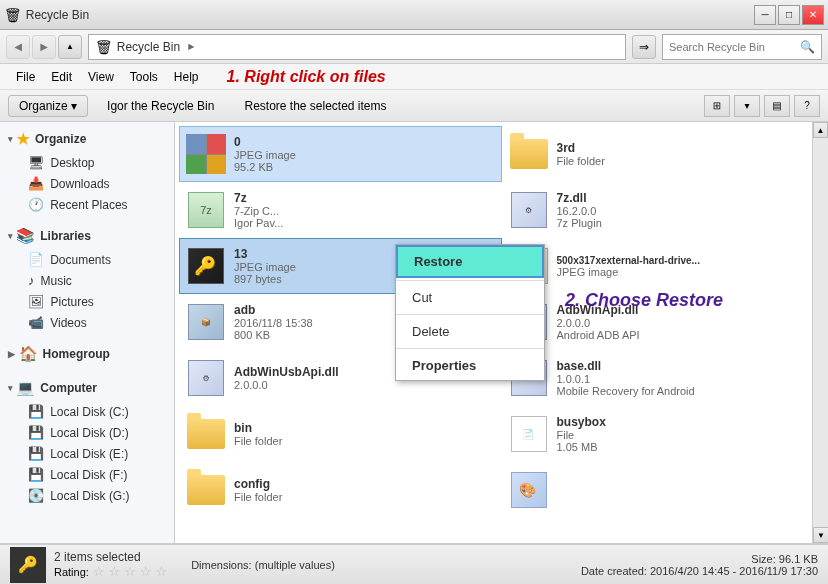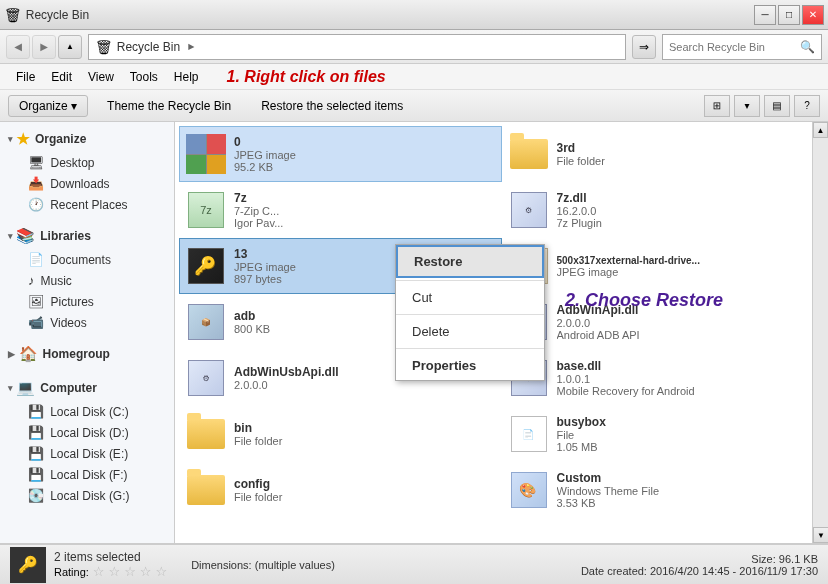--- a/index.html
+++ b/index.html
@@ -224,21 +224,21 @@
       box-shadow: 2px 2px 6px rgba(0,0,0,0.3);
       z-index: 100;
     }
     .ctx-item {
       padding: 7px 16px;
       font-size: 13px;
       cursor: pointer;
       color: #333;
     }
     .ctx-item.restore {
-      background: #e5e5e5;
+      background: #5eead4;
       border: 2px solid #5090d0;
       font-weight: 600;
     }
     .ctx-divider { height: 1px; background: #ddd; margin: 2px 0; }
     .ctx-item.bold { font-weight: 700; }
 
     
     .step2-text {
       position: absolute;
       top: 168px;
@@ -353,21 +353,21 @@
   <span class="menu-item">Tools</span>
   <span class="menu-item">Help</span>
   <span class="instruction-text">1. Right click on files</span>
 </div>
 
 <div class="toolbar">
   <button class="toolbar-btn organize">
     <span>Organize</span>
     <span>▾</span>
   </button>
-  <button class="toolbar-btn">Theme the Recycle Bin</button>
+  <button class="toolbar-btn">Igor the Recycle Bin</button>
   <button class="toolbar-btn">Restore the selected items</button>
   <div class="toolbar-right">
     <div class="view-btn">⊞</div>
     <div class="view-btn">▾</div>
     <div class="view-btn">▤</div>
     <div class="view-btn">?</div>
   </div>
 </div>
 
 <div class="main-area">
@@ -526,20 +526,21 @@
           <div class="file-detail">JPEG image</div>
         </div>
       </div>
 
       <div class="file-item">
         <div class="file-icon">
           <div class="dll-icon" style="background:linear-gradient(135deg,#c0d8e8,#a0b8d0);">📦</div>
         </div>
         <div class="file-info">
           <div class="file-name">adb</div>
+          <div class="file-detail">2016/11/8 15:38</div>
           <div class="file-detail">800 KB</div>
         </div>
       </div>
 
       <div class="file-item">
         <div class="file-icon">
           <div class="dll-icon">⚙</div>
         </div>
         <div class="file-info">
           <div class="file-name">AdbWinApi.dll</div>
@@ -596,25 +597,20 @@
         </div>
         <div class="file-info">
           <div class="file-name">config</div>
           <div class="file-detail">File folder</div>
         </div>
       </div>
 
       <div class="file-item">
         <div class="file-icon">
           <div style="width:36px;height:36px;background:linear-gradient(135deg,#d0e0f8,#b0c8e8);border:1px solid #90a8d0;display:flex;align-items:center;justify-content:center;font-size:14px;">🎨</div>
-        </div>
-        <div class="file-info">
-          <div class="file-name">Custom</div>
-          <div class="file-detail">Windows Theme File</div>
-          <div class="file-detail">3.53 KB</div>
         </div>
       </div>
 
     </div>
 
     <div class="context-menu">
       <div class="ctx-item restore">Restore</div>
       <div class="ctx-divider"></div>
       <div class="ctx-item">Cut</div>
       <div class="ctx-divider"></div>

